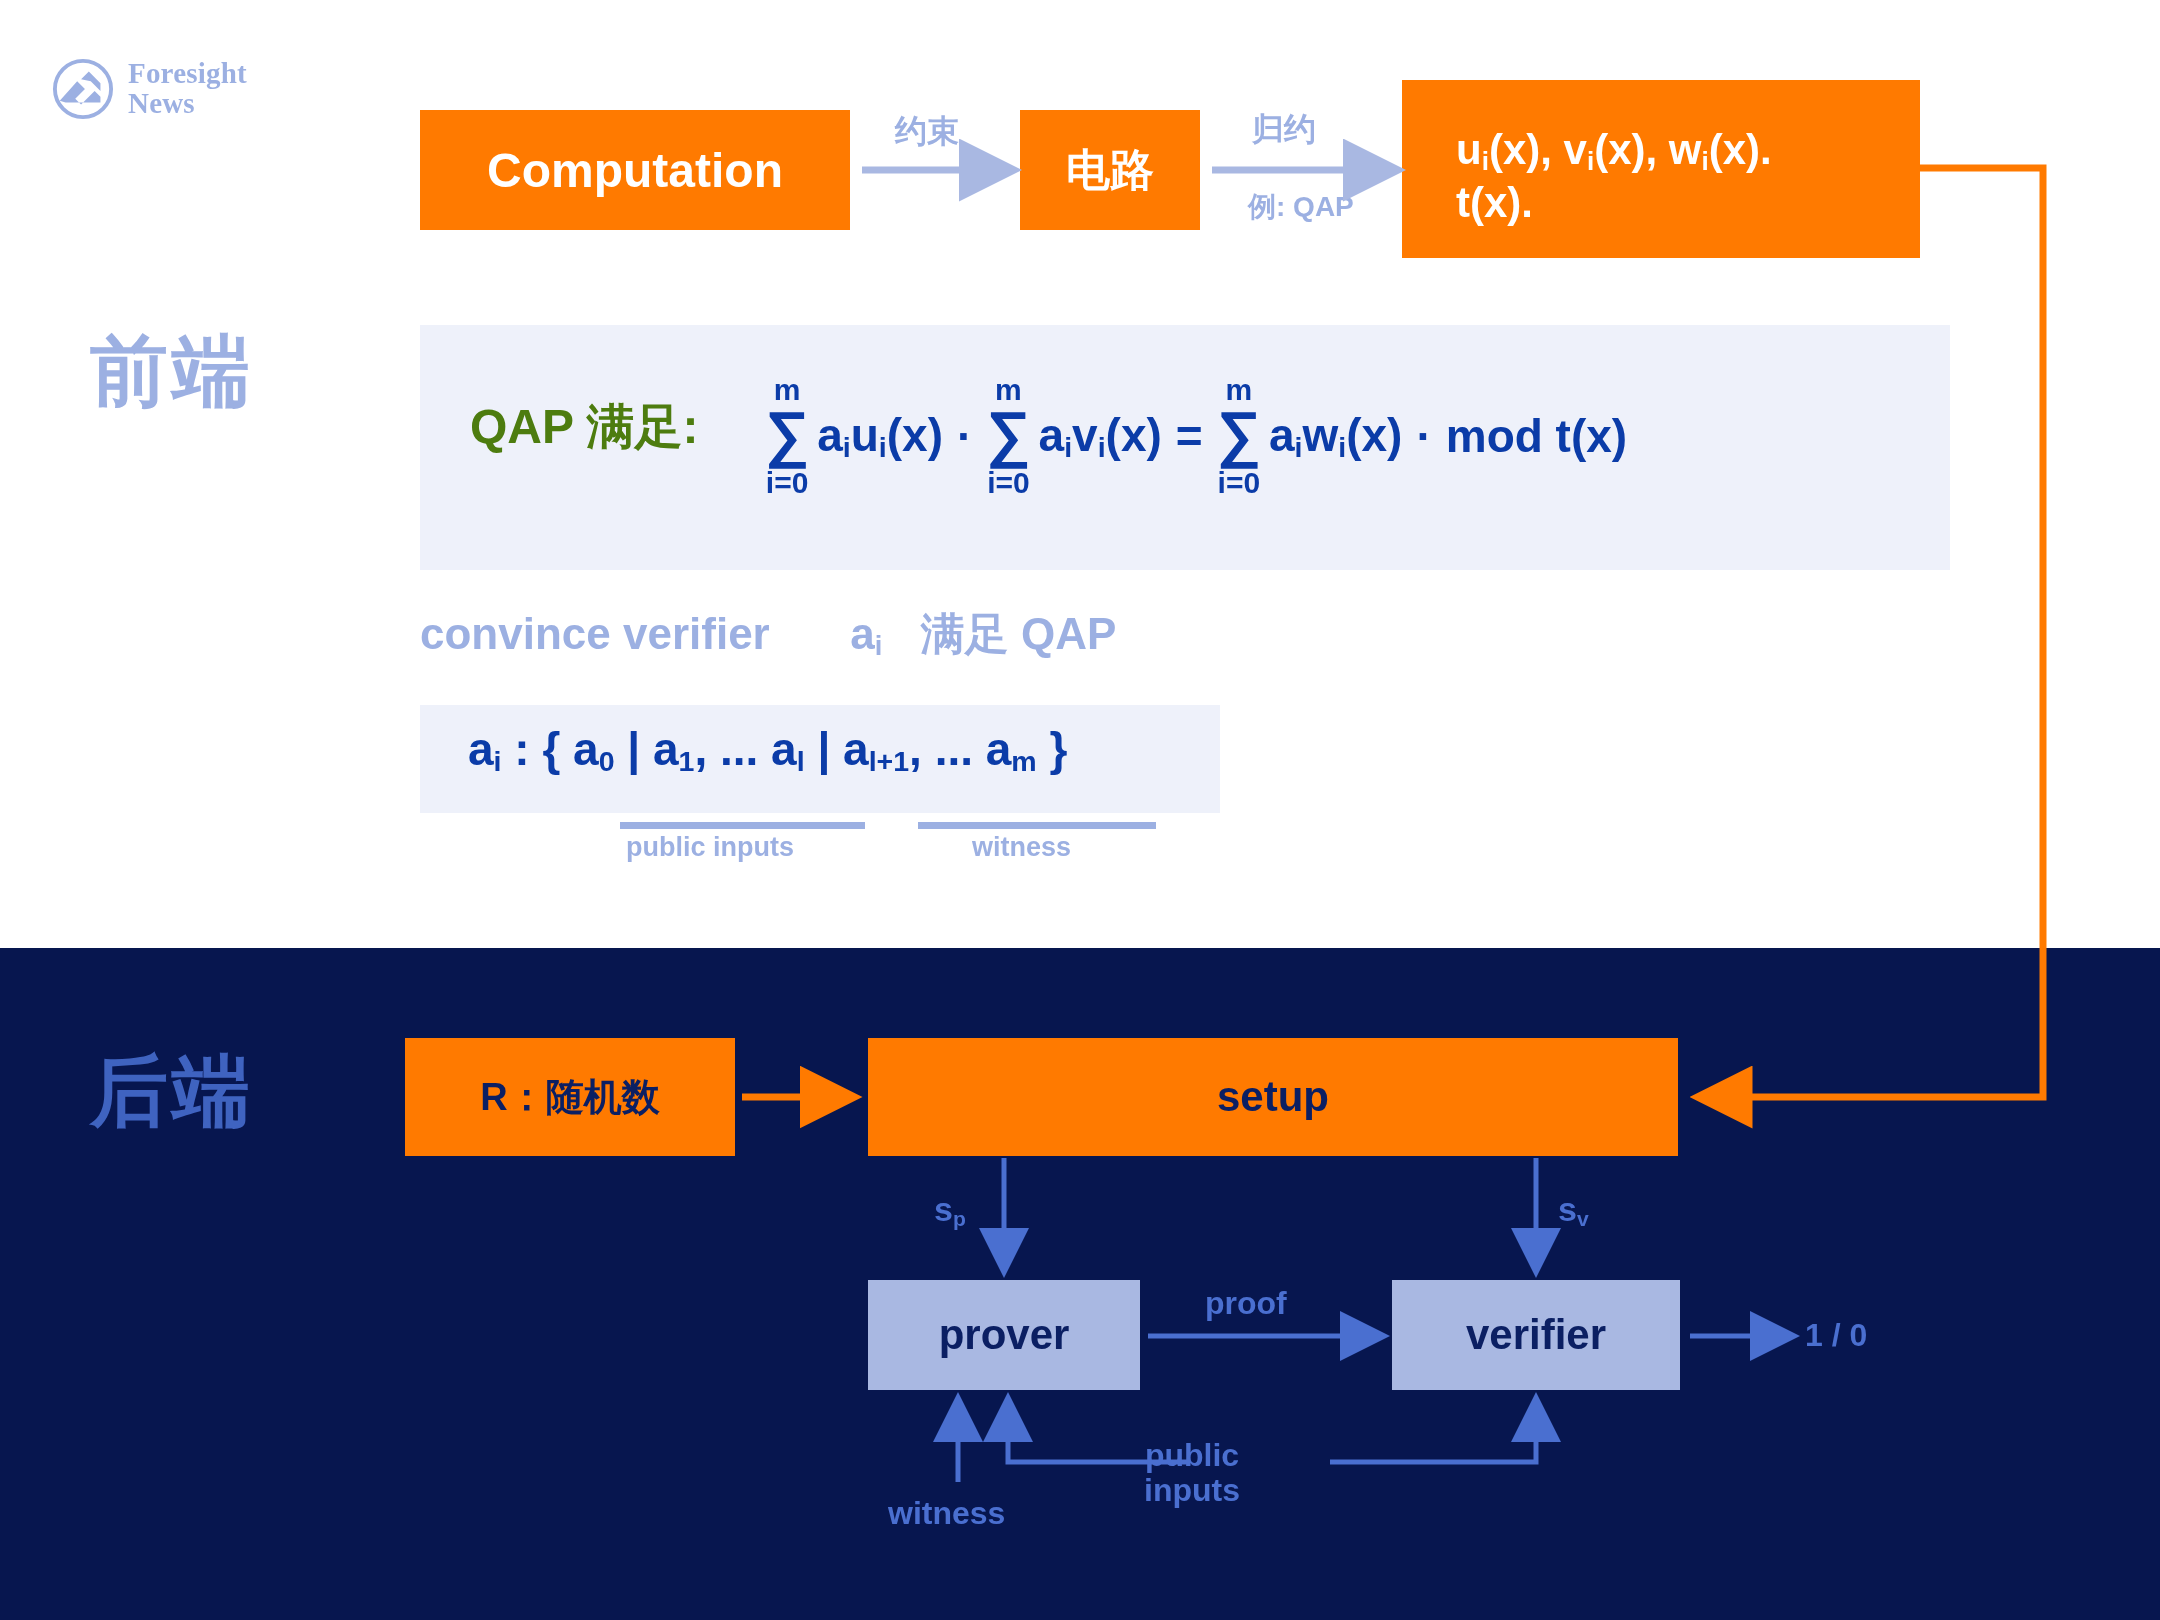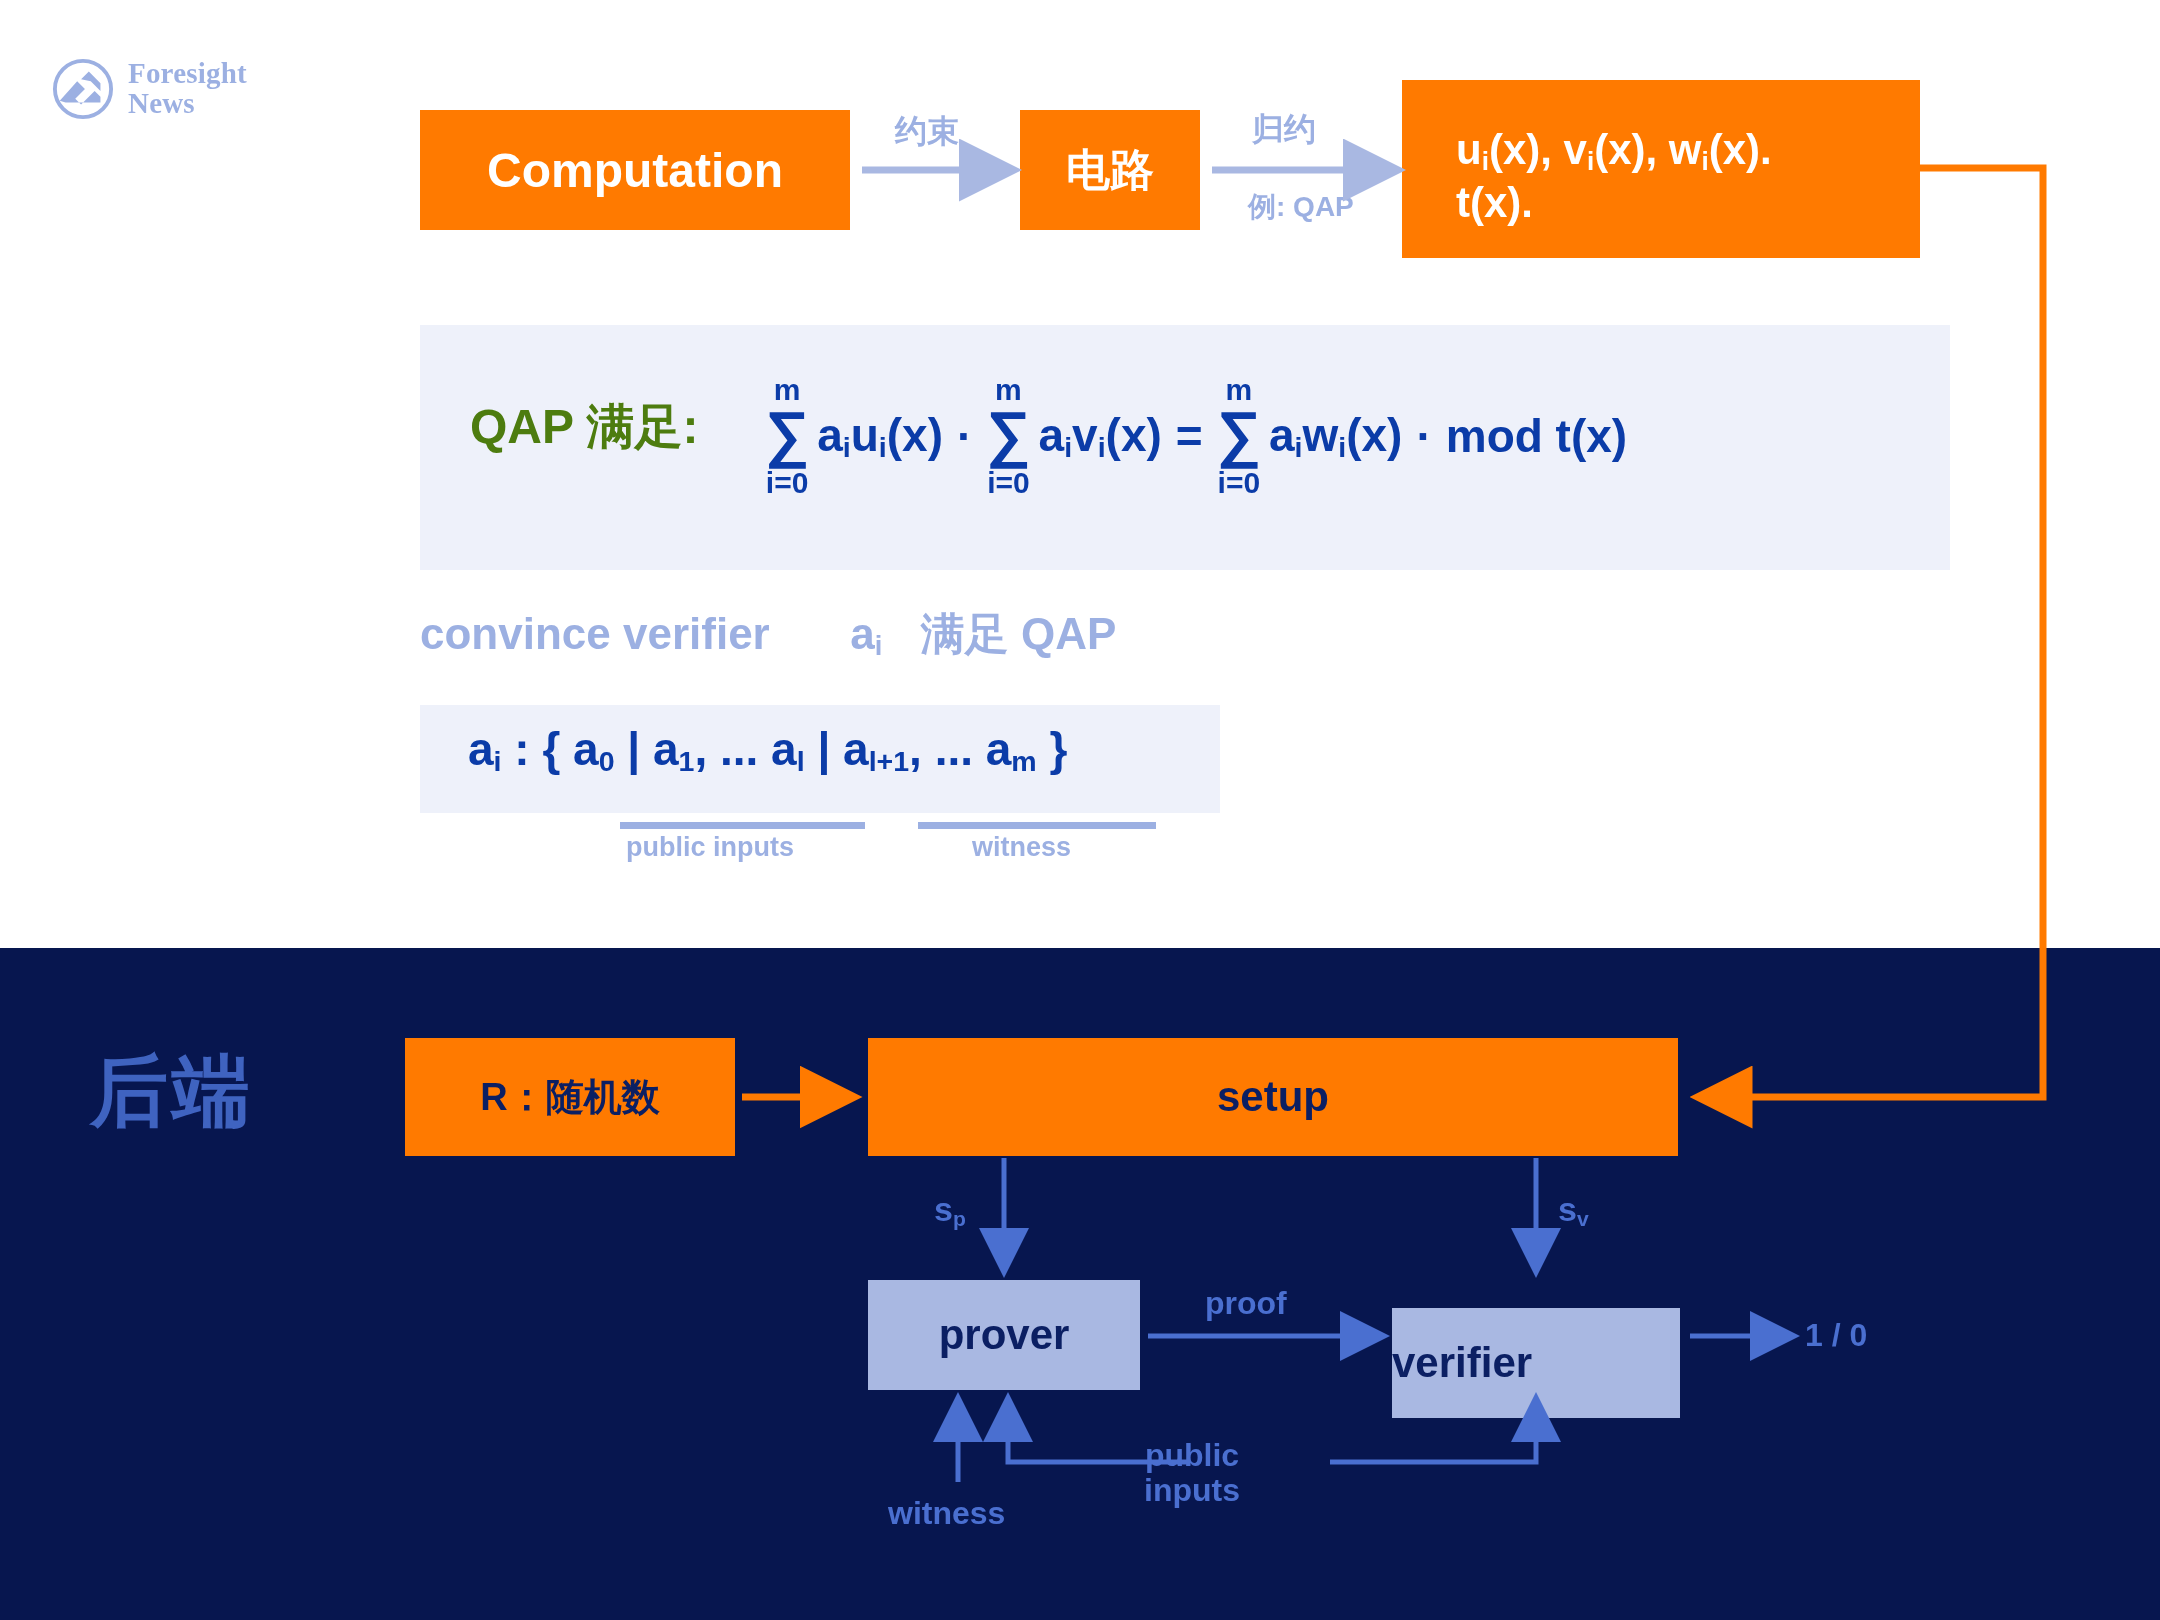--- a/index.html
+++ b/index.html
@@ -77,20 +77,21 @@
       <circle cx="32" cy="32" r="29" fill="none" stroke="#9cb0e2" stroke-width="4"></circle>
       <path d="M8 44 L26 24 L34 32 L24 42 L30 48 L44 34 L50 40 L50 46 L14 46 Z" fill="#9cb0e2"></path>
       <path d="M30 22 L38 14 L50 26 L50 34 L40 24 Z" fill="#9cb0e2"></path>
     </svg>
     <div class="logo-text">
       <span>Foresight</span>
       <span>News</span>
     </div>
   </div>
 
+  <div class="sect-title sect-front">前端</div>
   <div class="sect-title sect-back">后端</div>
 
   <div class="box orange ob-white" style="left:420px;top:110px;width:430px;height:120px;justify-content:center;font-size:48px;">
     <span>Computation</span>
   </div>
 
   <div class="box orange ob-white" style="left:1020px;top:110px;width:180px;height:120px;justify-content:center;font-size:44px;text-align:center;">
     <span>电路</span>
   </div>
 
@@ -157,21 +158,21 @@
   </div>
 
   <div class="box orange ob-navy" style="left:868px;top:1038px;width:810px;height:118px;justify-content:center;font-size:42px;">
     <span>setup</span>
   </div>
 
   <div class="box periw-box periw-text" style="left:868px;top:1280px;width:272px;height:110px;justify-content:center;font-size:42px;">
     <span>prover</span>
   </div>
 
-  <div class="box periw-box periw-text" style="left:1392px;top:1280px;width:288px;height:110px;justify-content:flex-start;font-size:42px;margin-top:28px;">
+  <div class="box periw-box periw-text" style="left:1392px;top:1280px;width:288px;height:110px;justify-content:center;font-size:42px;">
     <span>verifier</span>
   </div>
 
   <div class="navy-lbl" style="left:934px;top:1190px;font-size:34px;">
     s<sub>p</sub>
   </div>
   <div class="navy-lbl" style="left:1558px;top:1190px;font-size:34px;">
     s<sub>v</sub>
   </div>
   <div class="out-lbl" style="left:1205px;top:1285px;">proof</div>

